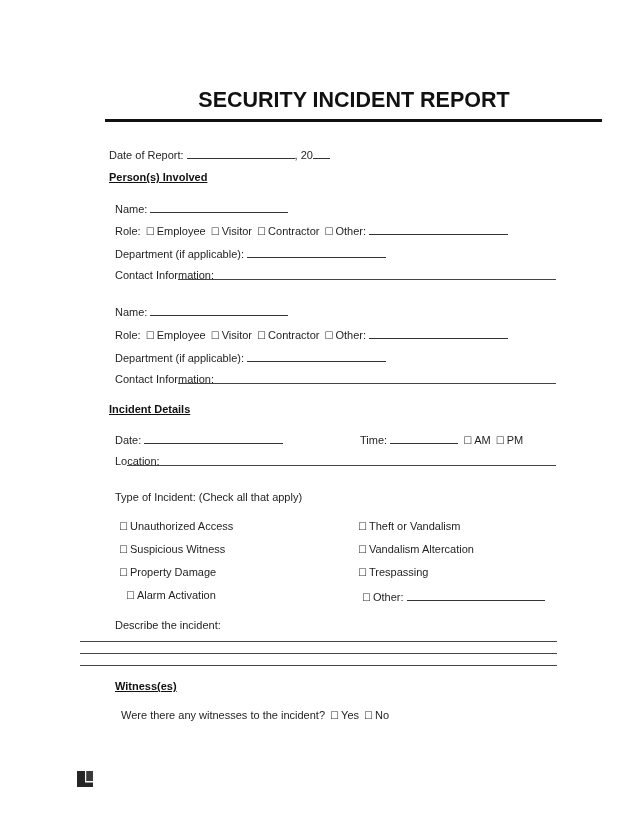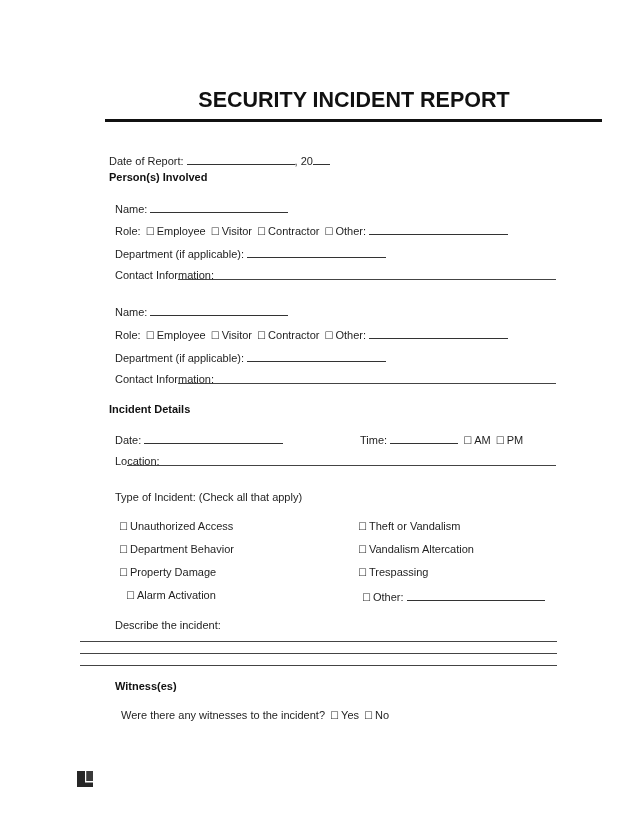--- a/index.html
+++ b/index.html
@@ -7,33 +7,33 @@
     width: 640px; height: 828px; position: relative; overflow: hidden;
     font-family: "Liberation Sans", sans-serif; color: #1a1a1a;
   }
   .abs { position: absolute; white-space: nowrap; margin-left: 34px; }
   .title {
     left: 0; width: 640px; top: 88px; text-align: center;
     font-size: 21.5px; font-weight: bold; color: #111; letter-spacing: 0px;
   }
   .rule { left: 71px; width: 497px; top: 119px; height: 3px; background: #111; }
   .txt { font-size: 11px; line-height: 13px; color: #1f1f1f; }
-  .bold { font-weight: bold; color: #111; }
+  .bold { font-weight: bold; color: #111; text-decoration: underline; }
   .uline { display: inline-block; border-bottom: 1px solid #333; height: 11px; vertical-align: baseline; margin-left: 3px; }
   .hline { position: absolute; height: 1px; background: #444; }
   .cb { font-family: "DejaVu Sans", sans-serif; font-size: 10px; color: #333; margin: 0 2px 0 2px; }
   .logo { position: absolute; left: 77px; top: 771px; width: 16px; height: 16px; }
 </style>
 </head>
 <body>
 
 <div class="abs title">SECURITY INCIDENT REPORT</div>
 <div class="abs rule"></div>
 
-<div class="abs txt" style="left:75px; top:153px;">
+<div class="abs txt" style="left:75px; top:147px;">
   <span>Date of Report:</span><span class="uline" style="width:108px;"></span><span>, 20</span><span class="uline" style="width:17px; margin-left:0;"></span>
 </div>
 
 <div class="abs txt bold" style="left:75px; top:171px;">Person(s) Involved</div>
 
 <div class="abs txt" style="left:81px; top:201px;">
   <span>Name:</span><span class="uline" style="width:138px;"></span>
 </div>
 <div class="abs txt" style="left:81px; top:223px;">
   <span>Role:</span>
@@ -83,21 +83,21 @@
   <span>Location:</span>
 </div>
 <div class="hline" style="left:127px; width:429px; top:465px;"></div>
 
 <div class="abs txt" style="left:81px; top:491px;">Type of Incident: (Check all that apply)</div>
 
 <div class="abs txt" style="left:85px; top:520px;">
   <span class="cb" style="margin-left:0;">☐</span><span>Unauthorized Access</span>
 </div>
 <div class="abs txt" style="left:85px; top:543px;">
-  <span class="cb" style="margin-left:0;">☐</span><span>Department Behavior</span>
+  <span class="cb" style="margin-left:0;">☐</span><span>Suspicious Witness</span>
 </div>
 <div class="abs txt" style="left:85px; top:566px;">
   <span class="cb" style="margin-left:0;">☐</span><span>Property Damage</span>
 </div>
 <div class="abs txt" style="left:92px; top:589px;">
   <span class="cb" style="margin-left:0;">☐</span><span>Alarm Activation</span>
 </div>
 
 <div class="abs txt" style="left:324px; top:520px;">
   <span class="cb" style="margin-left:0;">☐</span><span>Theft or Vandalism</span>

